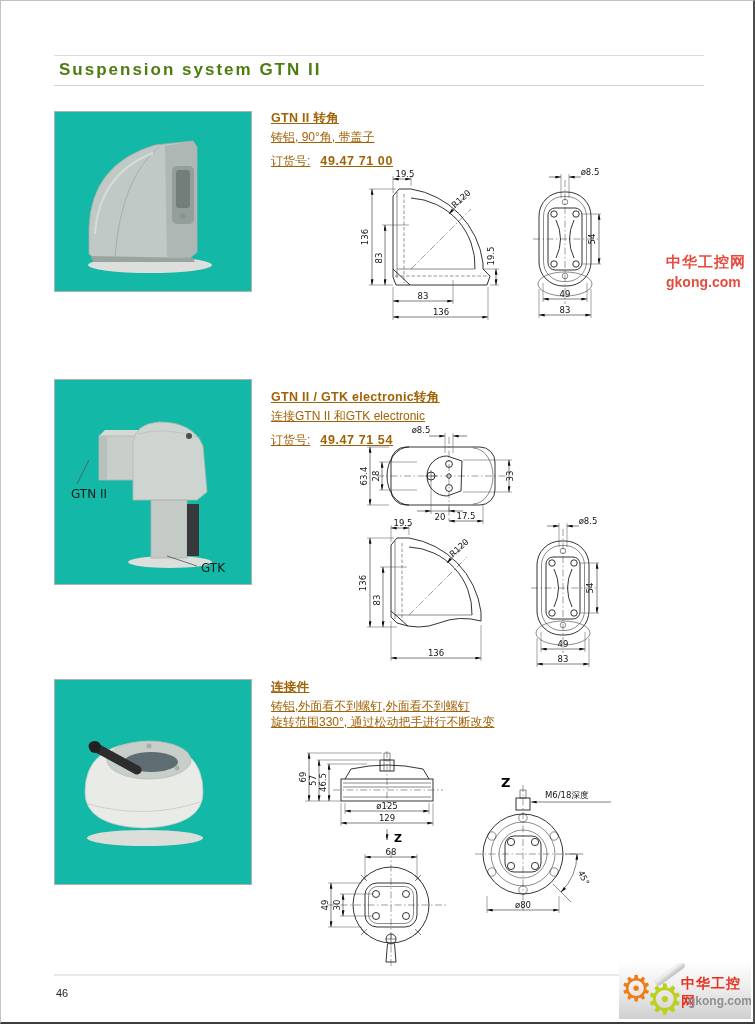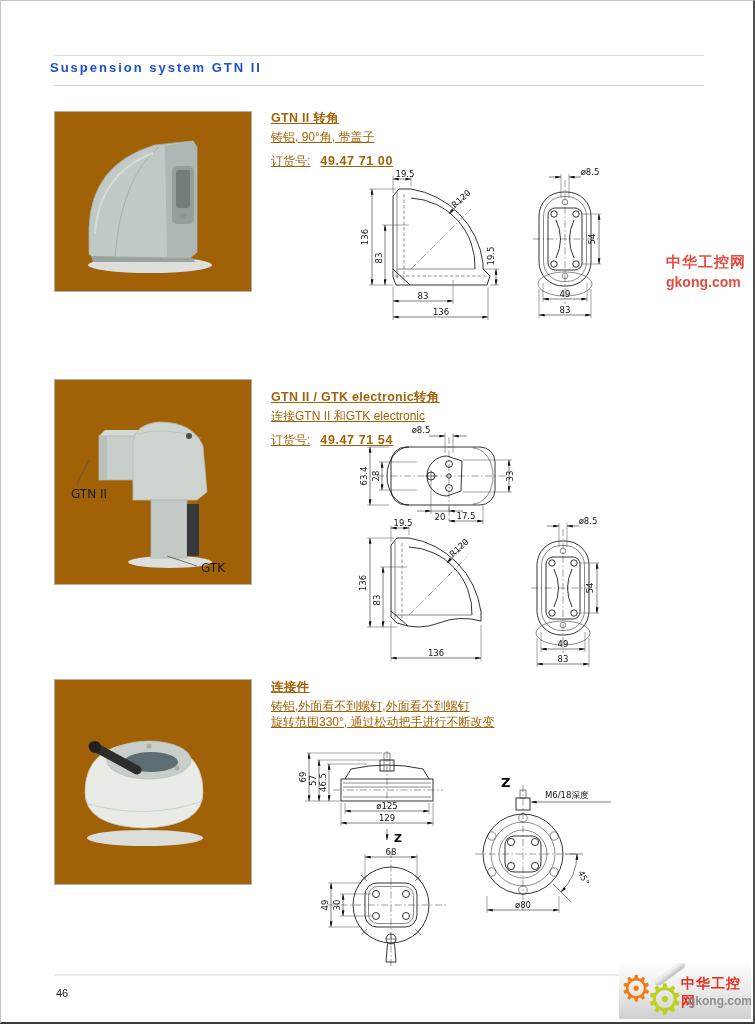--- a/index.html
+++ b/index.html
@@ -2,22 +2,22 @@
 <html><head>
 <meta charset="utf-8">
 <style>
   html,body{margin:0;padding:0;background:#ffffff;}
   .page{position:relative;width:755px;height:1024px;background:#fff;overflow:hidden;
         border:1px solid #c2c2c2;border-right:2px solid #4e4e4e;border-bottom:2px solid #3c3c3c;
         box-sizing:border-box;font-family:"Liberation Sans","DejaVu Sans",sans-serif;color:#111;}
   .rule{position:absolute;left:53px;width:650px;height:1px;background:#dcdcdc;}
   .r1{top:54px;}
   .r2{top:84px;background:#d2d2d2;}
-  .title{position:absolute;left:49px;top:59px;font-size:13px;font-weight:bold;letter-spacing:2px;color:#1d4ed8;}
-  .photo{position:absolute;left:53px;border:1px solid #b0b0b0;background:#a16207;}
+  .title{position:absolute;left:58px;top:59px;font-size:17px;font-weight:bold;letter-spacing:2px;color:#4d7c0f;}
+  .photo{position:absolute;left:53px;border:1px solid #b0b0b0;background:#14b8a6;}
   .sec-text{position:absolute;left:270px;width:320px;font-size:12px;line-height:16.5px;color:#a16207;text-decoration:underline;}
   .sec-title{font-weight:bold;font-size:12.5px;letter-spacing:.3px;margin-bottom:2px;}
   .order{margin-top:8px;}
   .order .lbl{margin-right:10px;}
   .order b{font-size:12.5px;letter-spacing:.6px;}
   .draw{position:absolute;}
   svg text{font-family:"DejaVu Sans","Liberation Sans",sans-serif;}
   .dt{font-size:8.5px;fill:#141414;text-anchor:middle;}
   .dts{font-size:8.5px;fill:#141414;text-anchor:start;}
   .dtb{font-size:11px;font-weight:bold;fill:#000;text-anchor:start;}

